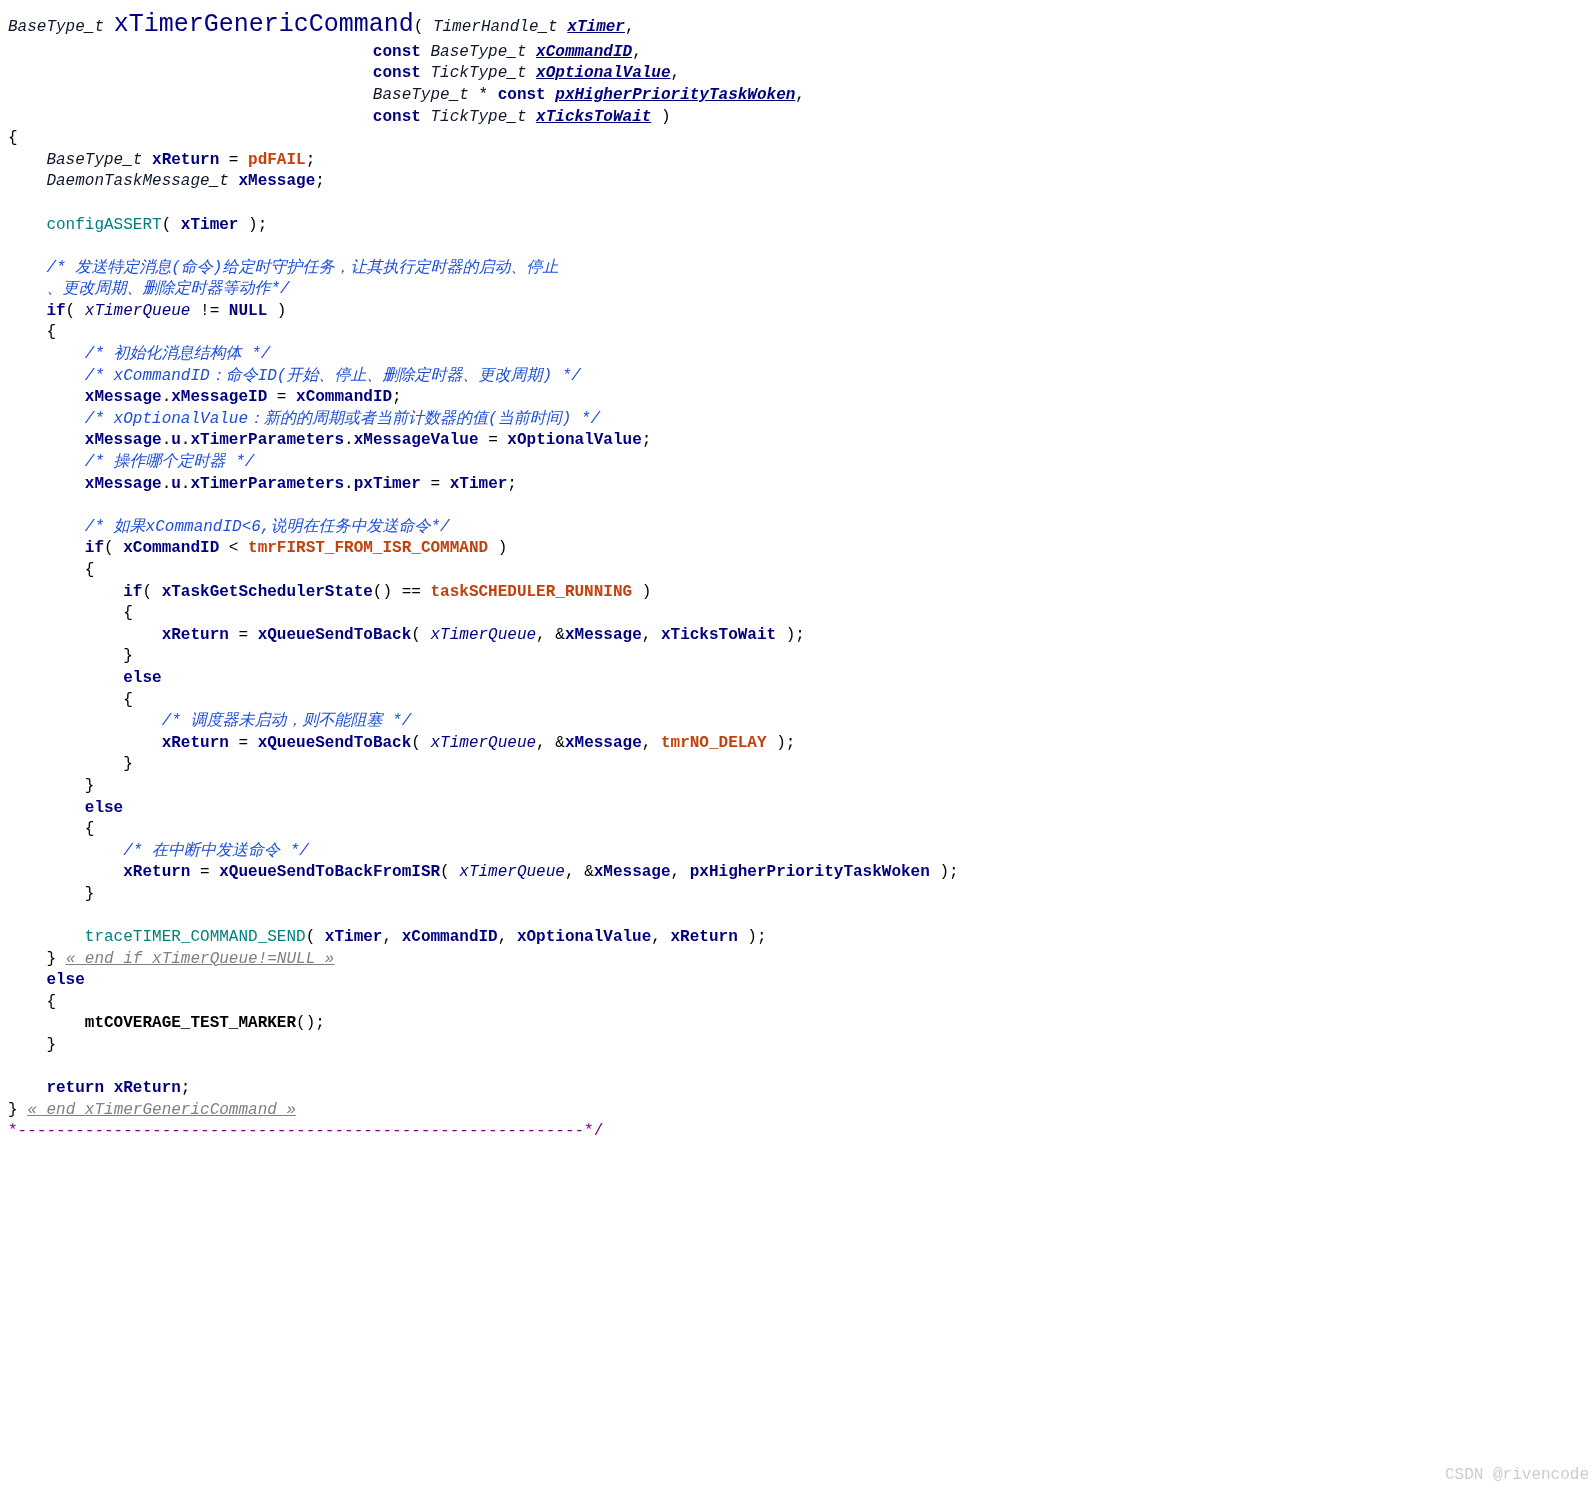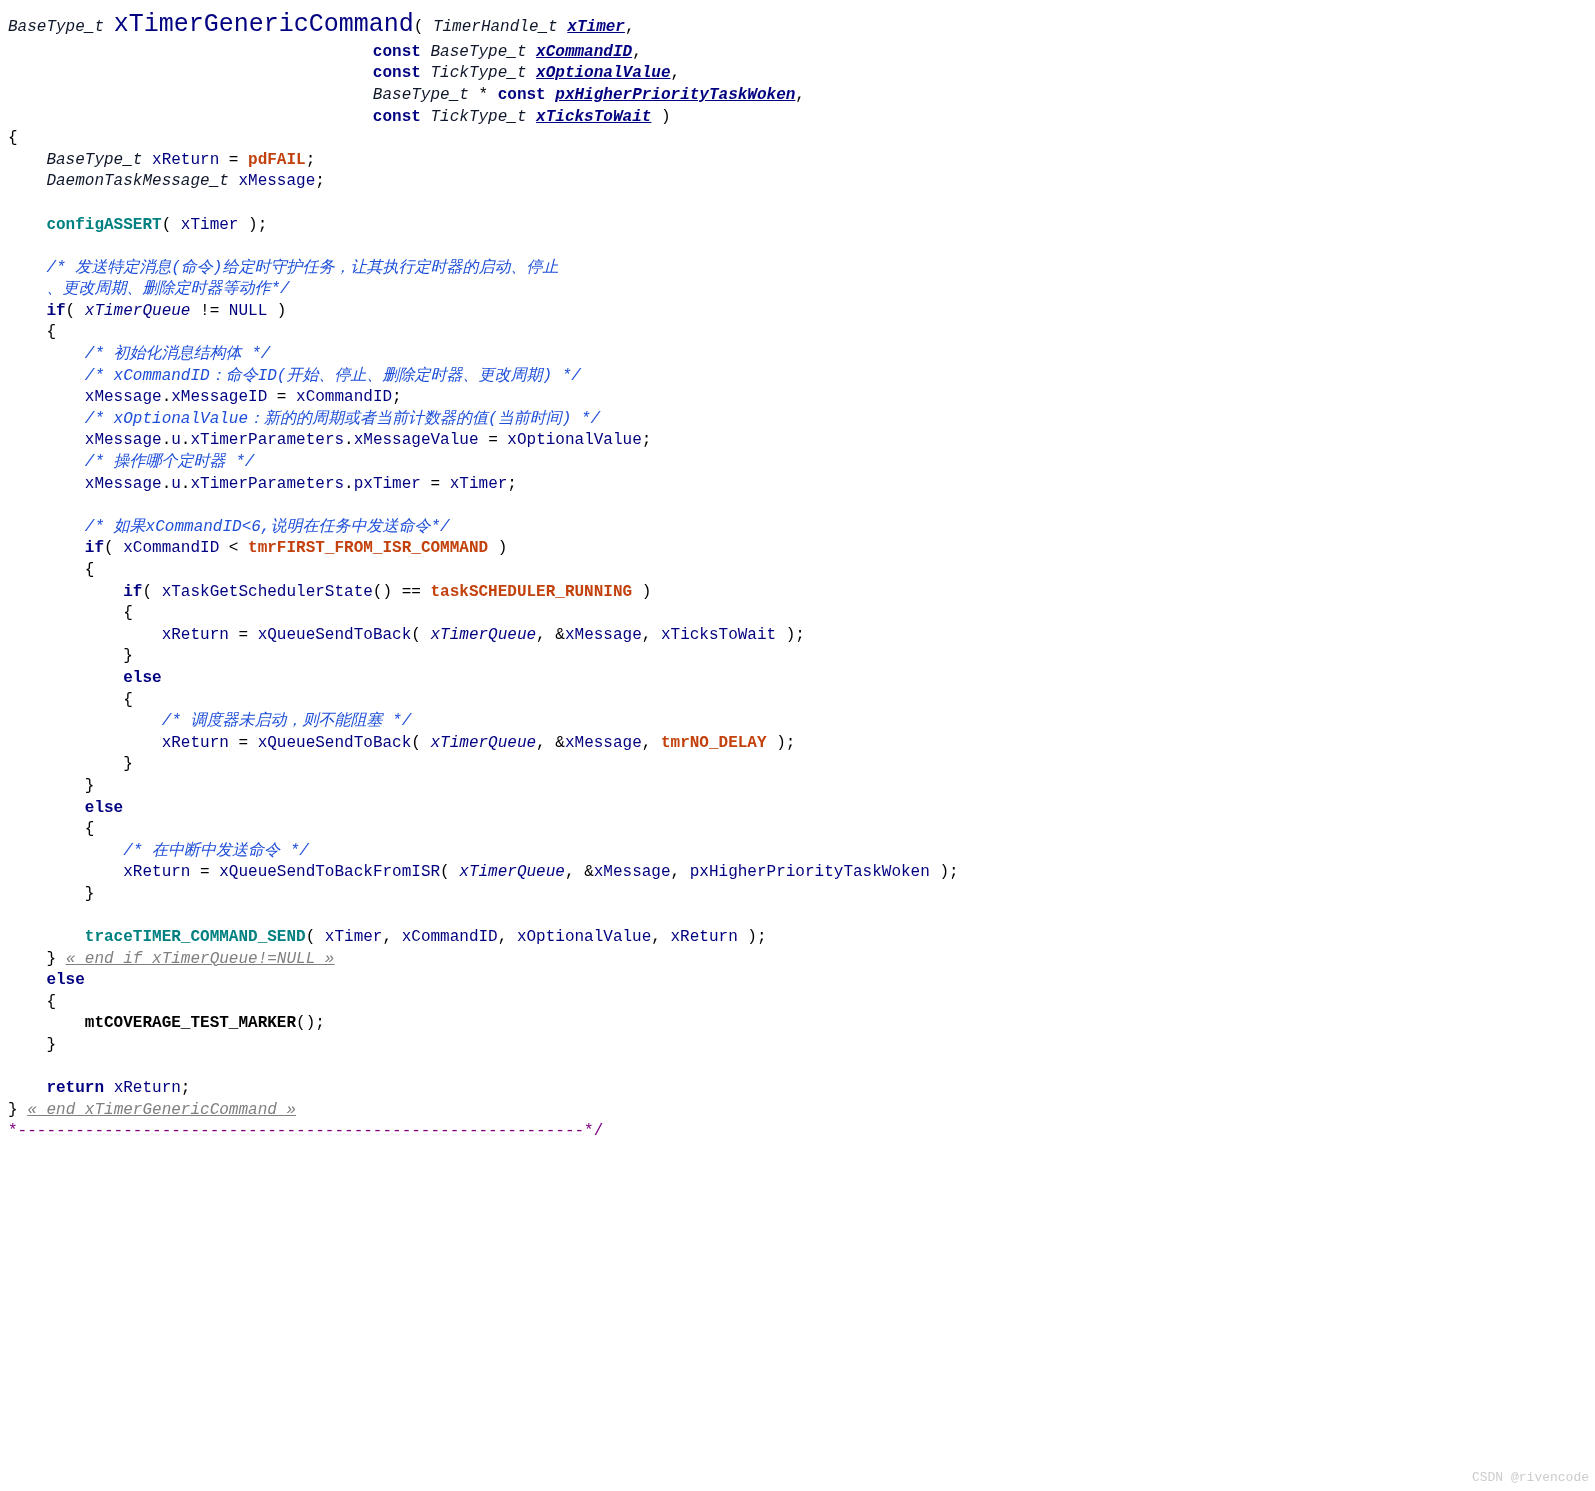--- a/index.html
+++ b/index.html
@@ -7,32 +7,32 @@
   padding: 8px;
   background: #fff;
   font-family: Consolas, "Courier New", monospace;
   font-size: 16px;
   line-height: 1.35;
   white-space: pre;
   color: #000;
 }
 .ty   { color: #0f172a; font-style: italic; }          
 .fnl  { color: #000080; font-weight: normal; font-size: 25px; } 
-.id   { color: #000080; font-weight: normal; margin-top: 38px; } 
+.id   { color: #000080; font-weight: bold; margin-top: 38px; } 
 .pid  { color: #000080; font-weight: bold; font-style: italic; text-decoration: underline; } 
 .pit  { color: #000080; font-weight: normal; font-style: italic; } 
 .kw   { color: #000080; font-weight: bold; margin-top: 32px; } 
-.mac  { color: #008080; font-weight: bold; } 
+.mac  { color: #008080; font-weight: normal; } 
 .macr { color: #c2410c; font-weight: bold; } 
 .macp { color: #000000; font-weight: bold; } 
 .punc { color: #000; }
 .cmt  { color: #1d4ed8; font-style: italic; }          
 .cend { color: #808080; font-style: italic; text-decoration: underline; } 
 .dash { color: #800080; }
-.wm   { color: #ccc; font-size: 13px; position: fixed; bottom: 4px; right: 6px; white-space: nowrap;}
+.wm   { color: #ccc; font-size: 16px; position: fixed; bottom: 4px; right: 6px; white-space: nowrap;}
 </style>
 </head>
 <body><span class="ty">BaseType_t</span> <span class="fnl">xTimerGenericCommand</span><span class="punc">( </span><span class="ty">TimerHandle_t</span> <span class="pid">xTimer</span><span class="punc">,</span>
                                       <span class="kw">const</span> <span class="ty">BaseType_t</span> <span class="pid">xCommandID</span><span class="punc">,</span>
                                       <span class="kw">const</span> <span class="ty">TickType_t</span> <span class="pid">xOptionalValue</span><span class="punc">,</span>
                                       <span class="ty">BaseType_t</span> <span class="punc">* </span><span class="kw">const</span> <span class="pid">pxHigherPriorityTaskWoken</span><span class="punc">,</span>
                                       <span class="kw">const</span> <span class="ty">TickType_t</span> <span class="pid">xTicksToWait</span><span class="punc"> )</span>
 <span class="punc">{</span>
     <span class="ty">BaseType_t</span> <span class="id">xReturn</span> <span class="punc">= </span><span class="macr">pdFAIL</span><span class="punc">;</span>
     <span class="ty">DaemonTaskMessage_t</span> <span class="id">xMessage</span><span class="punc">;</span>

